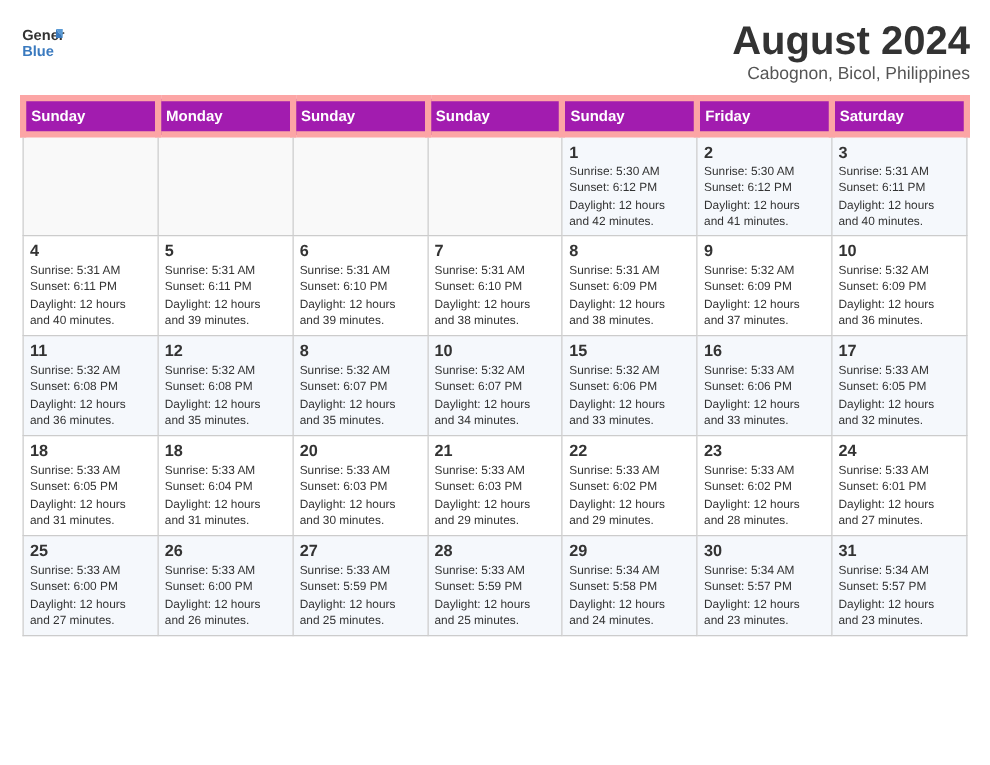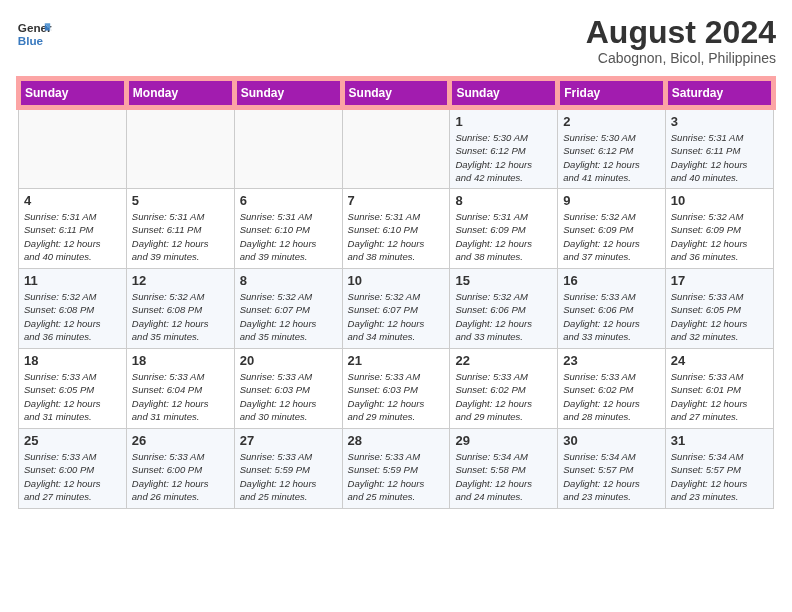--- a/index.html
+++ b/index.html
@@ -68,21 +68,20 @@
       font-size: 13px;
       font-weight: bold;
       color: #333;
       display: block;
       margin-bottom: 2px;
     }
     .day-info {
       font-size: 9.5px;
       color: #333;
       line-height: 1.4;
-      font-style: italic;
     }
     .empty-cell {
       background: #f9f9f9 !important;
     }
   </style>
 </head>
 <body>
 
 <div class="header">
   <div class="logo">

